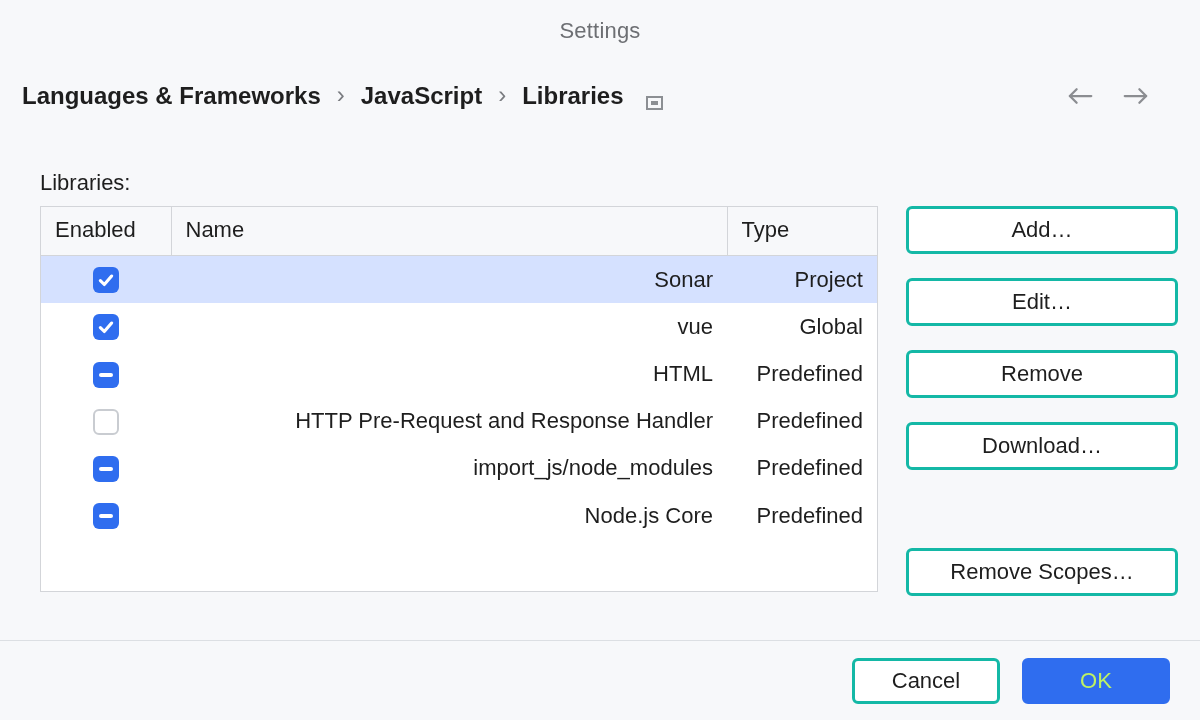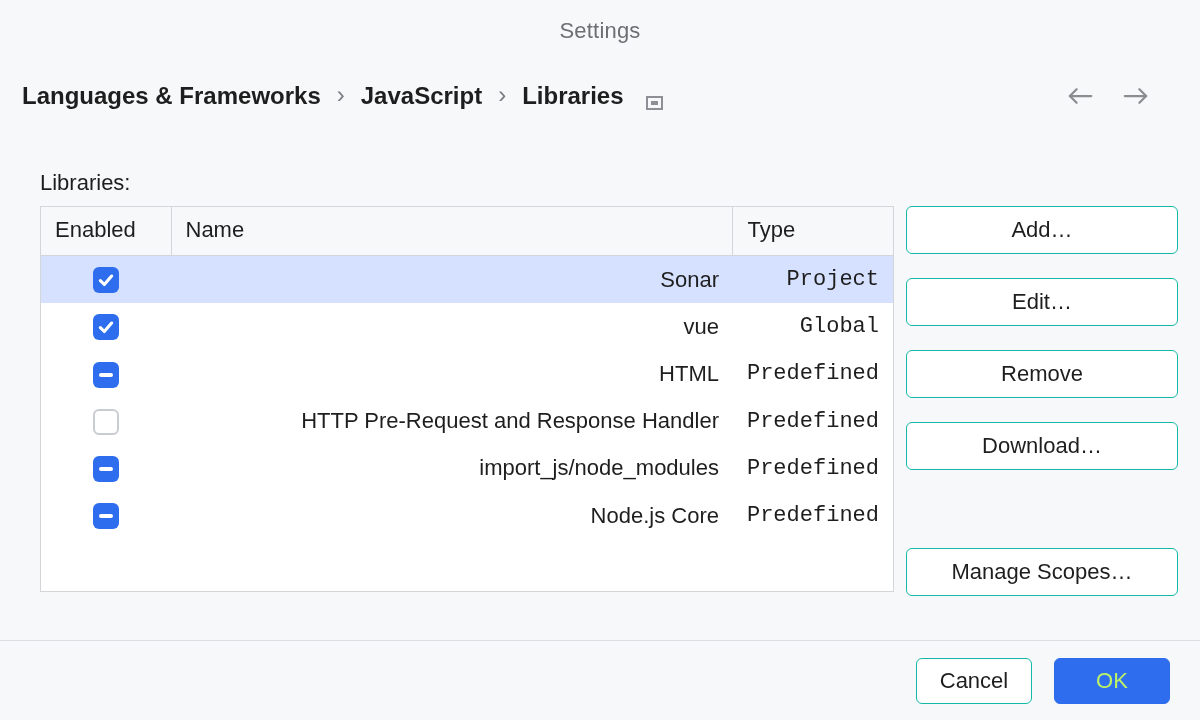--- a/index.html
+++ b/index.html
@@ -80,21 +80,21 @@
     left: 40px;
     right: 22px;
   }
   .section-label {
     font-size: 22px;
     margin-bottom: 10px;
   }
 
   .table-and-buttons {
     display: flex;
-    gap: 12px;
+    gap: 28px;
     align-items: flex-start;
   }
 
   .table-wrap {
     flex: 1 1 auto;
     border: 1px solid #d3d5d9;
     background: #fff;
     height: 386px;
   }
   table {
@@ -113,21 +113,21 @@
     border-left: 1px solid #d3d5d9;
   }
   tbody td {
     padding: 10px 14px;
     font-size: 22px;
     white-space: nowrap;
     text-align: right;
   }
   tbody tr.selected { background: #d5e1ff; }
   td.col-enabled { width: 130px; text-align: center; }
-  td.col-type { width: 150px; font-family: Liberation Mono, monospace; }
+  td.col-type { width: 150px; }
 
   .cb {
     display: inline-flex;
     width: 26px; height: 26px;
     border-radius: 6px;
     align-items: center; justify-content: center;
     vertical-align: middle;
   }
   .cb.checked { background: #2f6def; }
   .cb.indeterminate { background: #2f6def; }
@@ -138,40 +138,40 @@
   .side-buttons {
     width: 272px;
     display: flex;
     flex-direction: column;
     gap: 24px;
   }
   .side-buttons .spacer { height: 30px; }
   .btn {
     height: 48px;
     background: #fff;
-    border: 1px solid #14b8a6;
+    border: 3px solid #14b8a6;
     border-radius: 6px;
     font-size: 22px;
     cursor: pointer;
     font-family: inherit;
     color: #1e1e1e;
   }
 
   .footer {
     position: absolute;
     bottom: 0; left: 0; right: 0;
     height: 80px;
     border-top: 1px solid #dcdfe3;
     display: flex;
     justify-content: flex-end;
     align-items: center;
     gap: 22px;
     padding: 0 30px;
   }
-  .footer .btn { width: 116px; height: 46px; }
+  .footer .btn { width: 148px; height: 46px; }
   .footer .btn.primary {
     background: #2f6def;
     border-color: #2f6def;
     color: #bef264;
     font-weight: 500;
   }
   .footer .btn.disabled { color: #a7aab0; }
 </style>
 </head>
 <body>
@@ -264,21 +264,21 @@
           </tbody>
       </table>
     </div>
 
     <div class="side-buttons">
       <button class="btn">Add…</button>
       <button class="btn">Edit…</button>
       <button class="btn">Remove</button>
       <button class="btn">Download…</button>
       <div class="spacer"></div>
-      <button class="btn">Manage Scopes…</button>
+      <button class="btn">Remove Scopes…</button>
     </div>
   </div>
 </div>
 
 <div class="footer">
   <button class="btn">Cancel</button>
   <button class="btn primary">OK</button>
 </div>
 
 </body></html>

